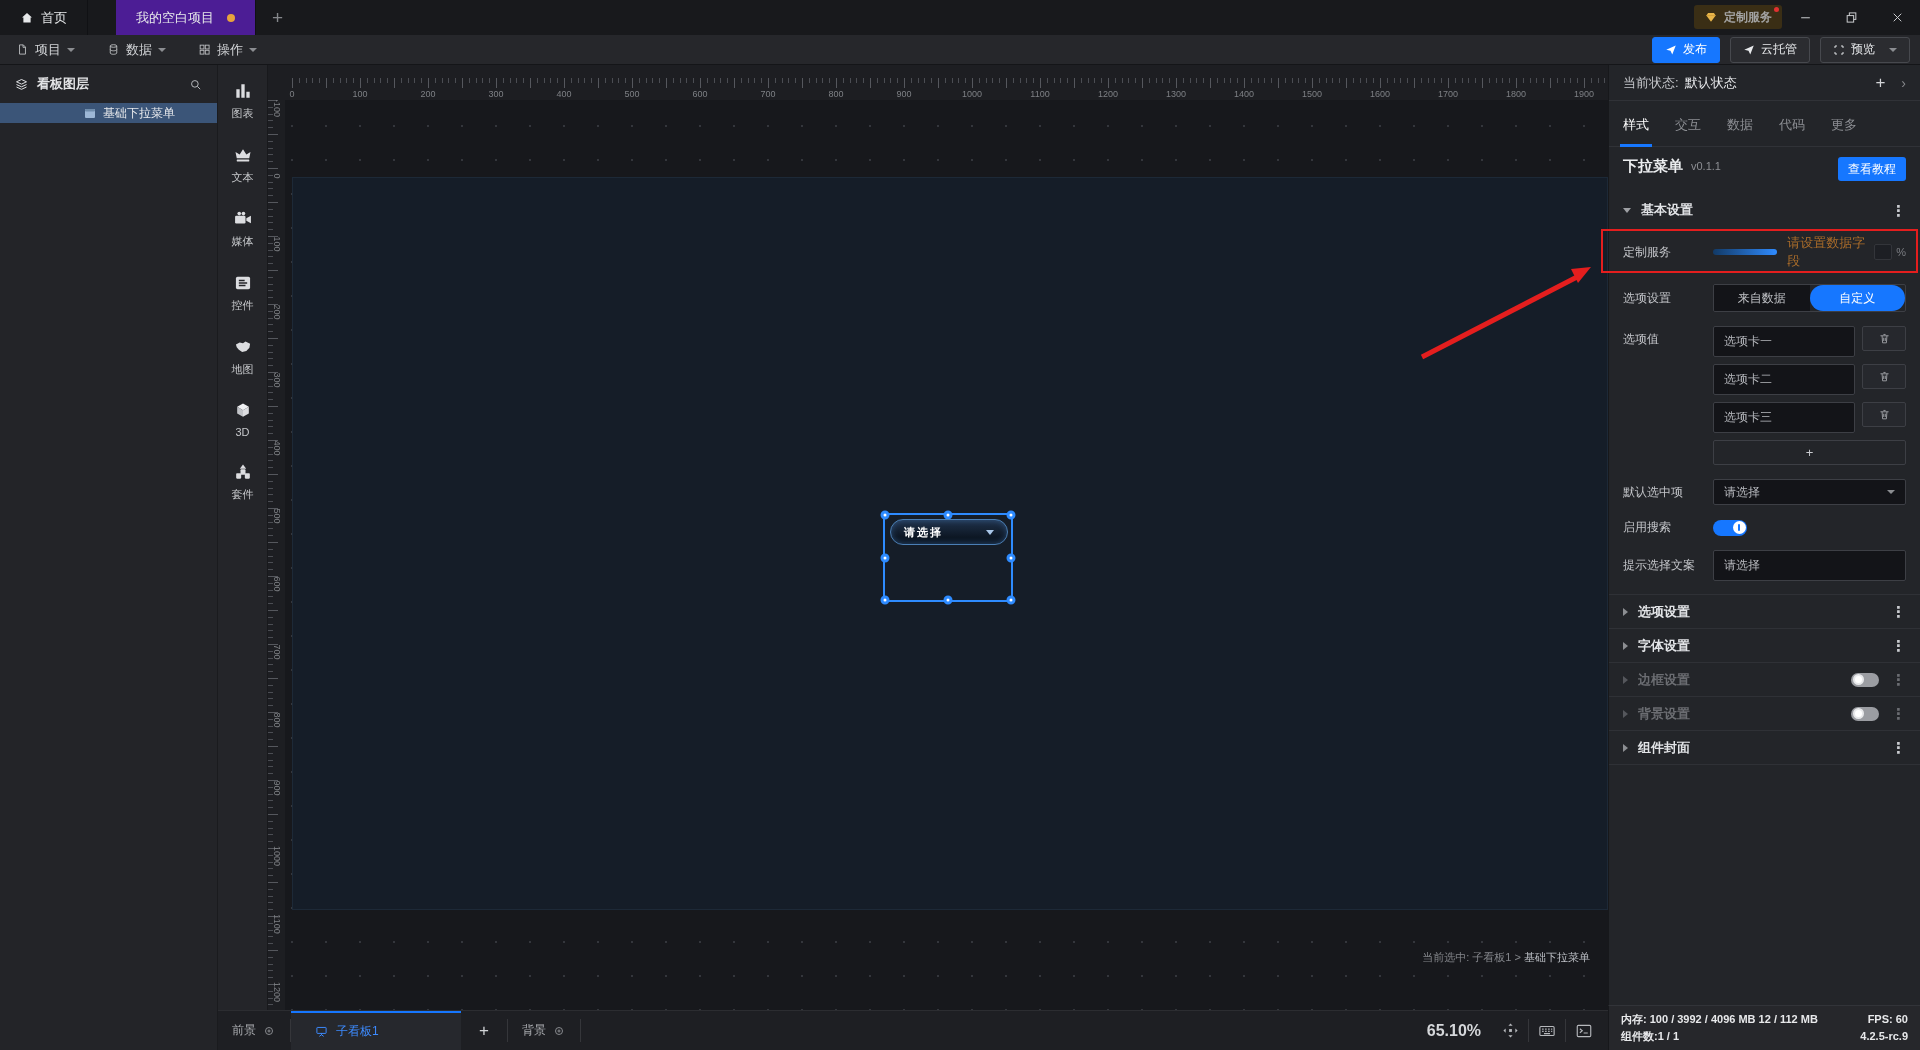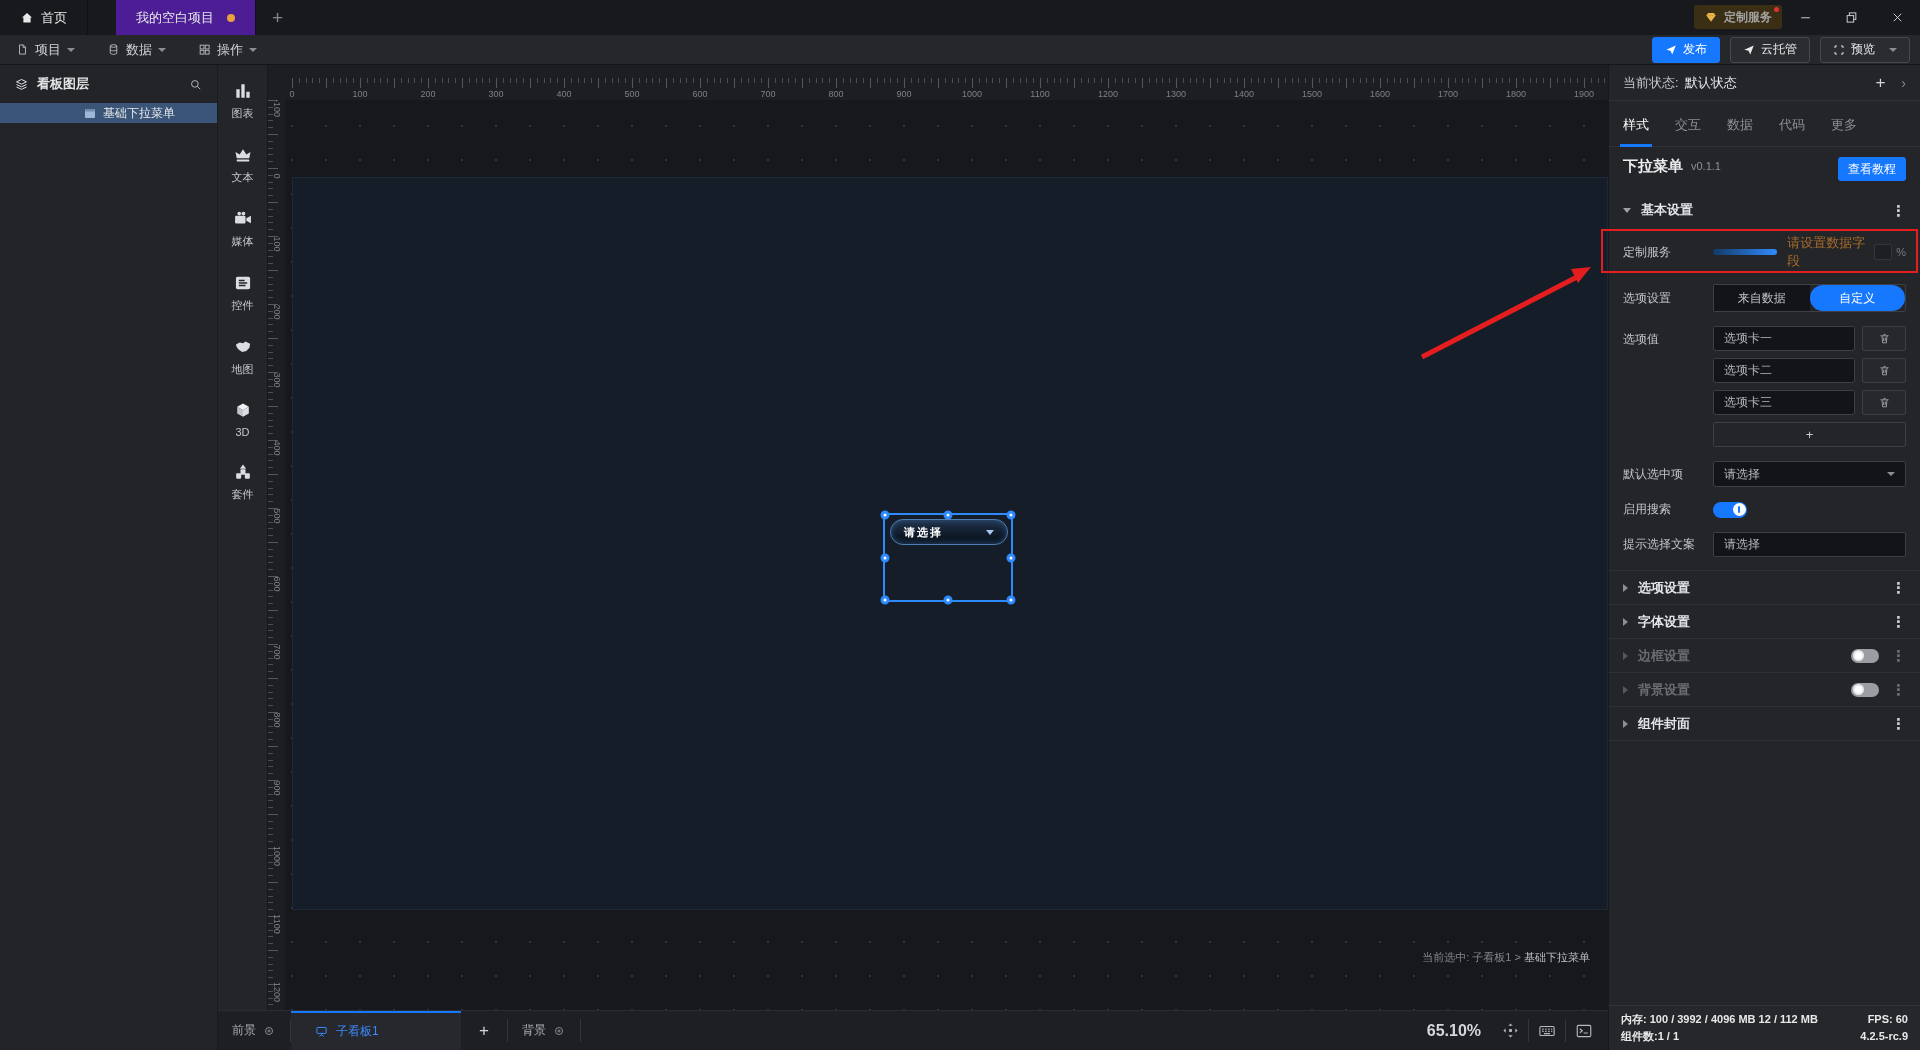--- a/index.html
+++ b/index.html
@@ -87,21 +87,21 @@
   .slider{width:72px;height:6px;border-radius:3px;background:linear-gradient(90deg,#123a66,#2f8bff);}
   .op-hint{color:#a86b2a;font-size:13px;margin-left:10px;}
   .op-box{width:20px;height:16px;background:#1d1f24;border:1px solid #33353a;border-radius:2px;margin-left:6px;}
   .op-unit{color:#7b7d82;font-size:11px;margin-left:4px;}
   .seg{flex:1;display:flex;height:28px;border:1px solid #3d3f45;border-radius:2px;overflow:hidden;}
   .seg div{flex:1;display:flex;align-items:center;justify-content:center;font-size:12px;}
   .seg .off{background:#131418;color:#c0c2c6;}
   .seg .on{background:#1677ff;color:#fff;border-radius:13px;}
   .vcol{flex:1;display:flex;flex-direction:column;gap:7px;}
   .vrow{display:flex;gap:7px;}
-  .pinput{flex:1;height:25px;background:#131418;border:1px solid #3d3f45;border-radius:2px;color:#b6b8bd;font-size:12px;display:flex;align-items:center;padding:0 10px;}
+  .pinput{flex:1;height:31px;background:#131418;border:1px solid #3d3f45;border-radius:2px;color:#b6b8bd;font-size:12px;display:flex;align-items:center;padding:0 10px;}
   .trash-btn{width:44px;height:25px;background:#26282d;border:1px solid #3d3f45;border-radius:2px;display:flex;align-items:center;justify-content:center;color:#9fa1a6;}
   .add-btn{height:25px;border:1px solid #3d3f45;border-radius:2px;display:flex;align-items:center;justify-content:center;color:#caccd0;font-size:13px;}
   .pselect{flex:1;height:26px;background:#131418;border:1px solid #3d3f45;border-radius:2px;color:#b6b8bd;font-size:12px;display:flex;align-items:center;padding:0 10px;}
   .pselect .caret{margin-left:auto;}
   .toggle{width:34px;height:16px;border-radius:9px;background:#1677ff;position:relative;}
   .toggle::after{content:'';position:absolute;right:1.5px;top:1.5px;width:13px;height:13px;border-radius:50%;background:#fff;}
   .toggle .bar{position:absolute;right:7px;top:4.5px;width:2px;height:7px;background:#1677ff;border-radius:1px;z-index:2;}
   .pdivider{height:1px;background:#2f3136;margin-top:6px;}
   .sect{display:flex;align-items:center;gap:10px;height:34px;padding:0 14px;border-bottom:1px solid #2f3136;}
   .sect .t{font-size:13px;font-weight:bold;color:#e2e4e7;}

